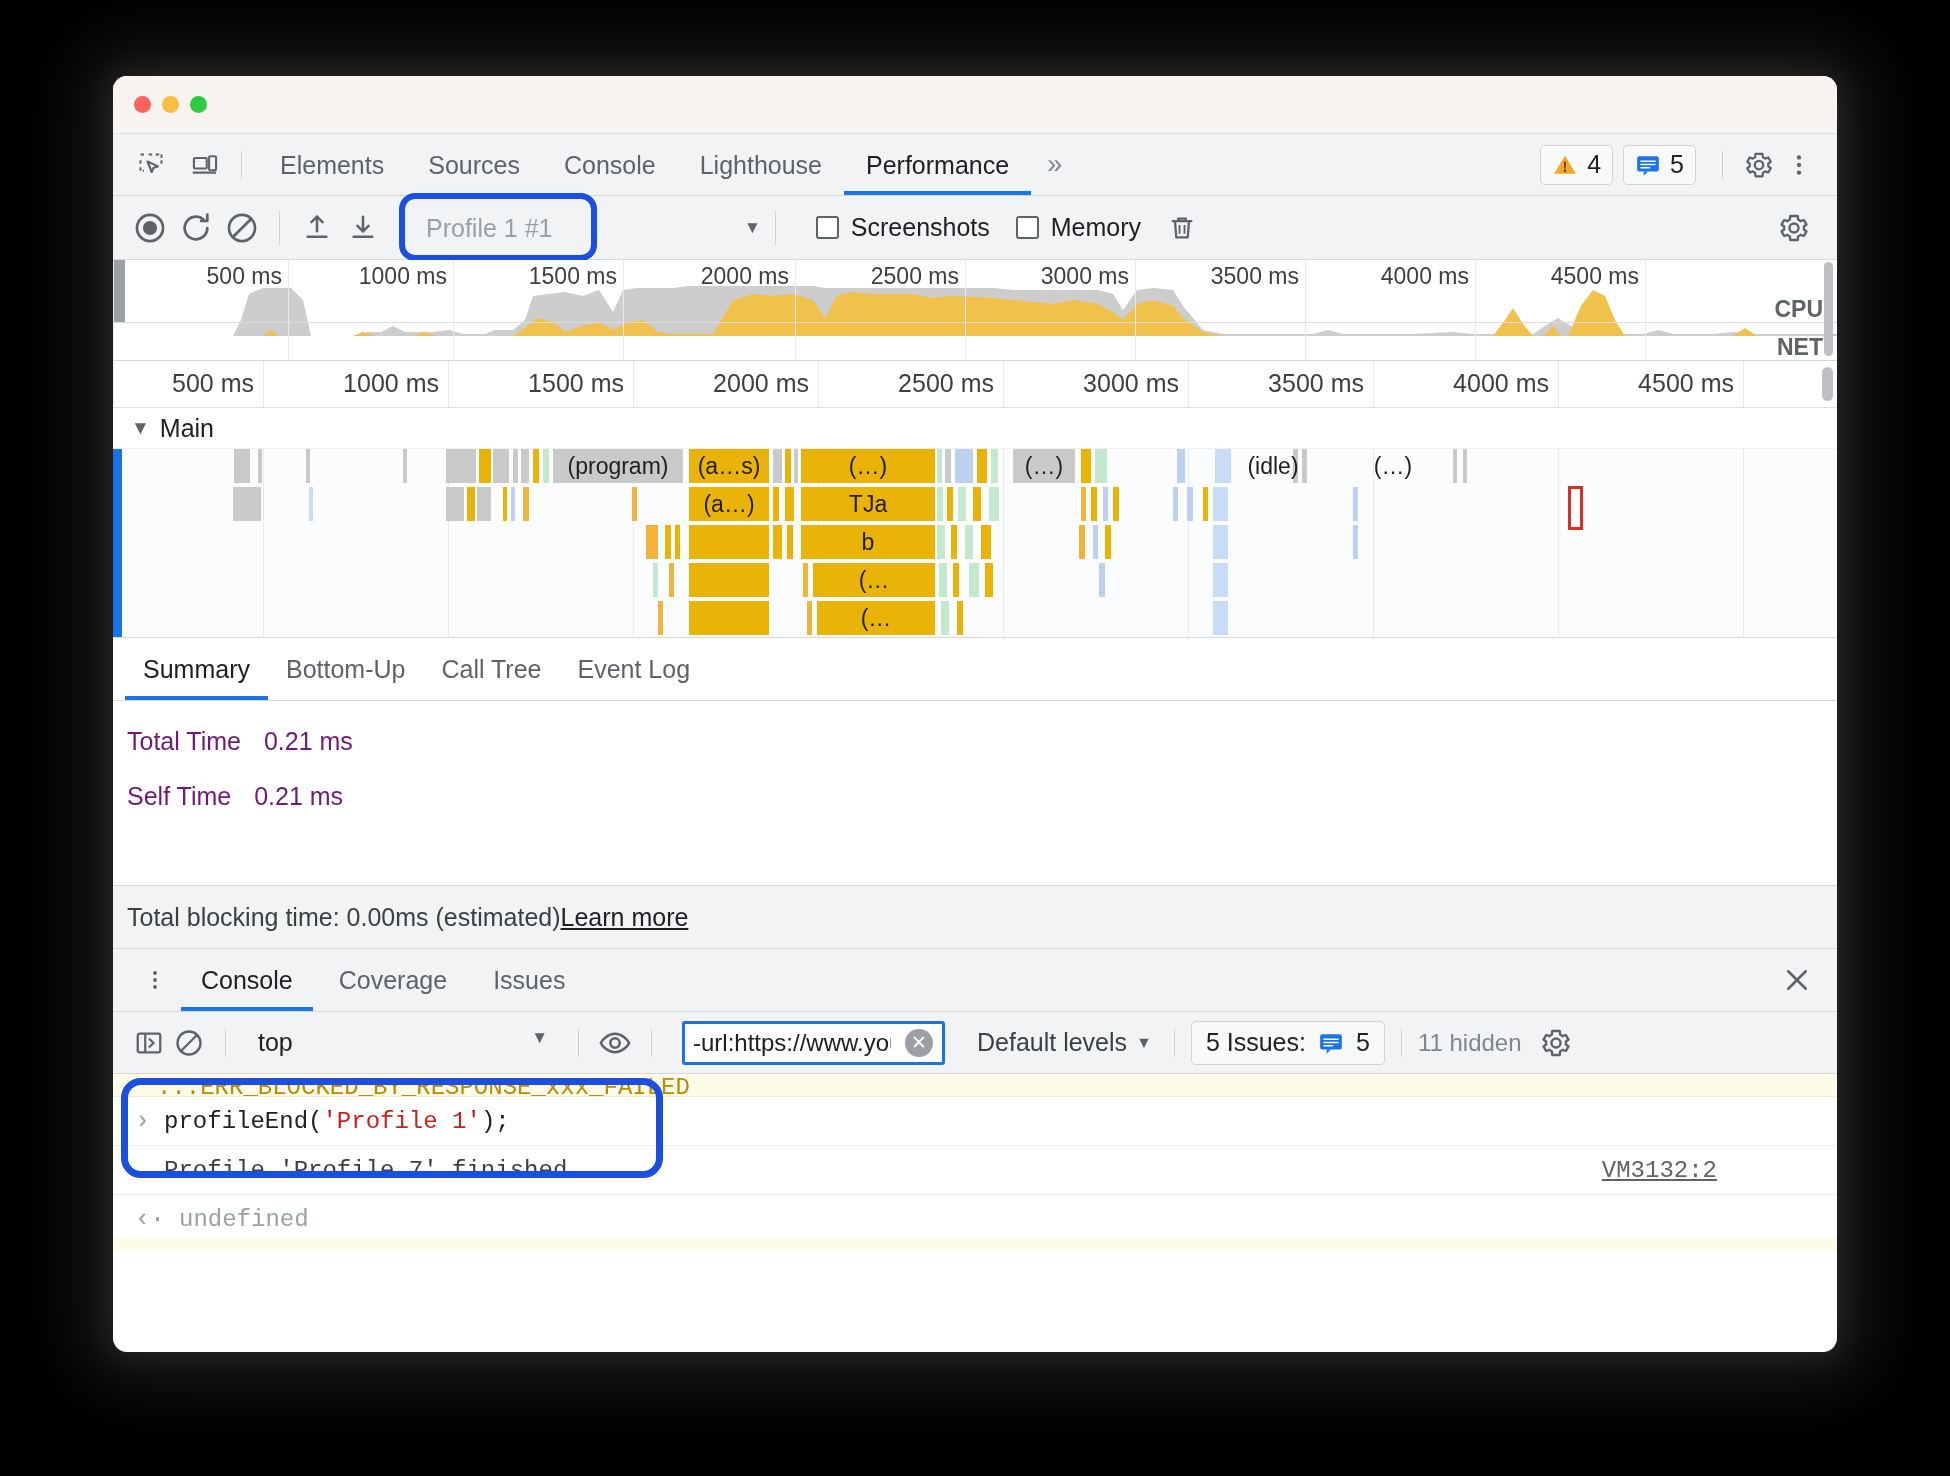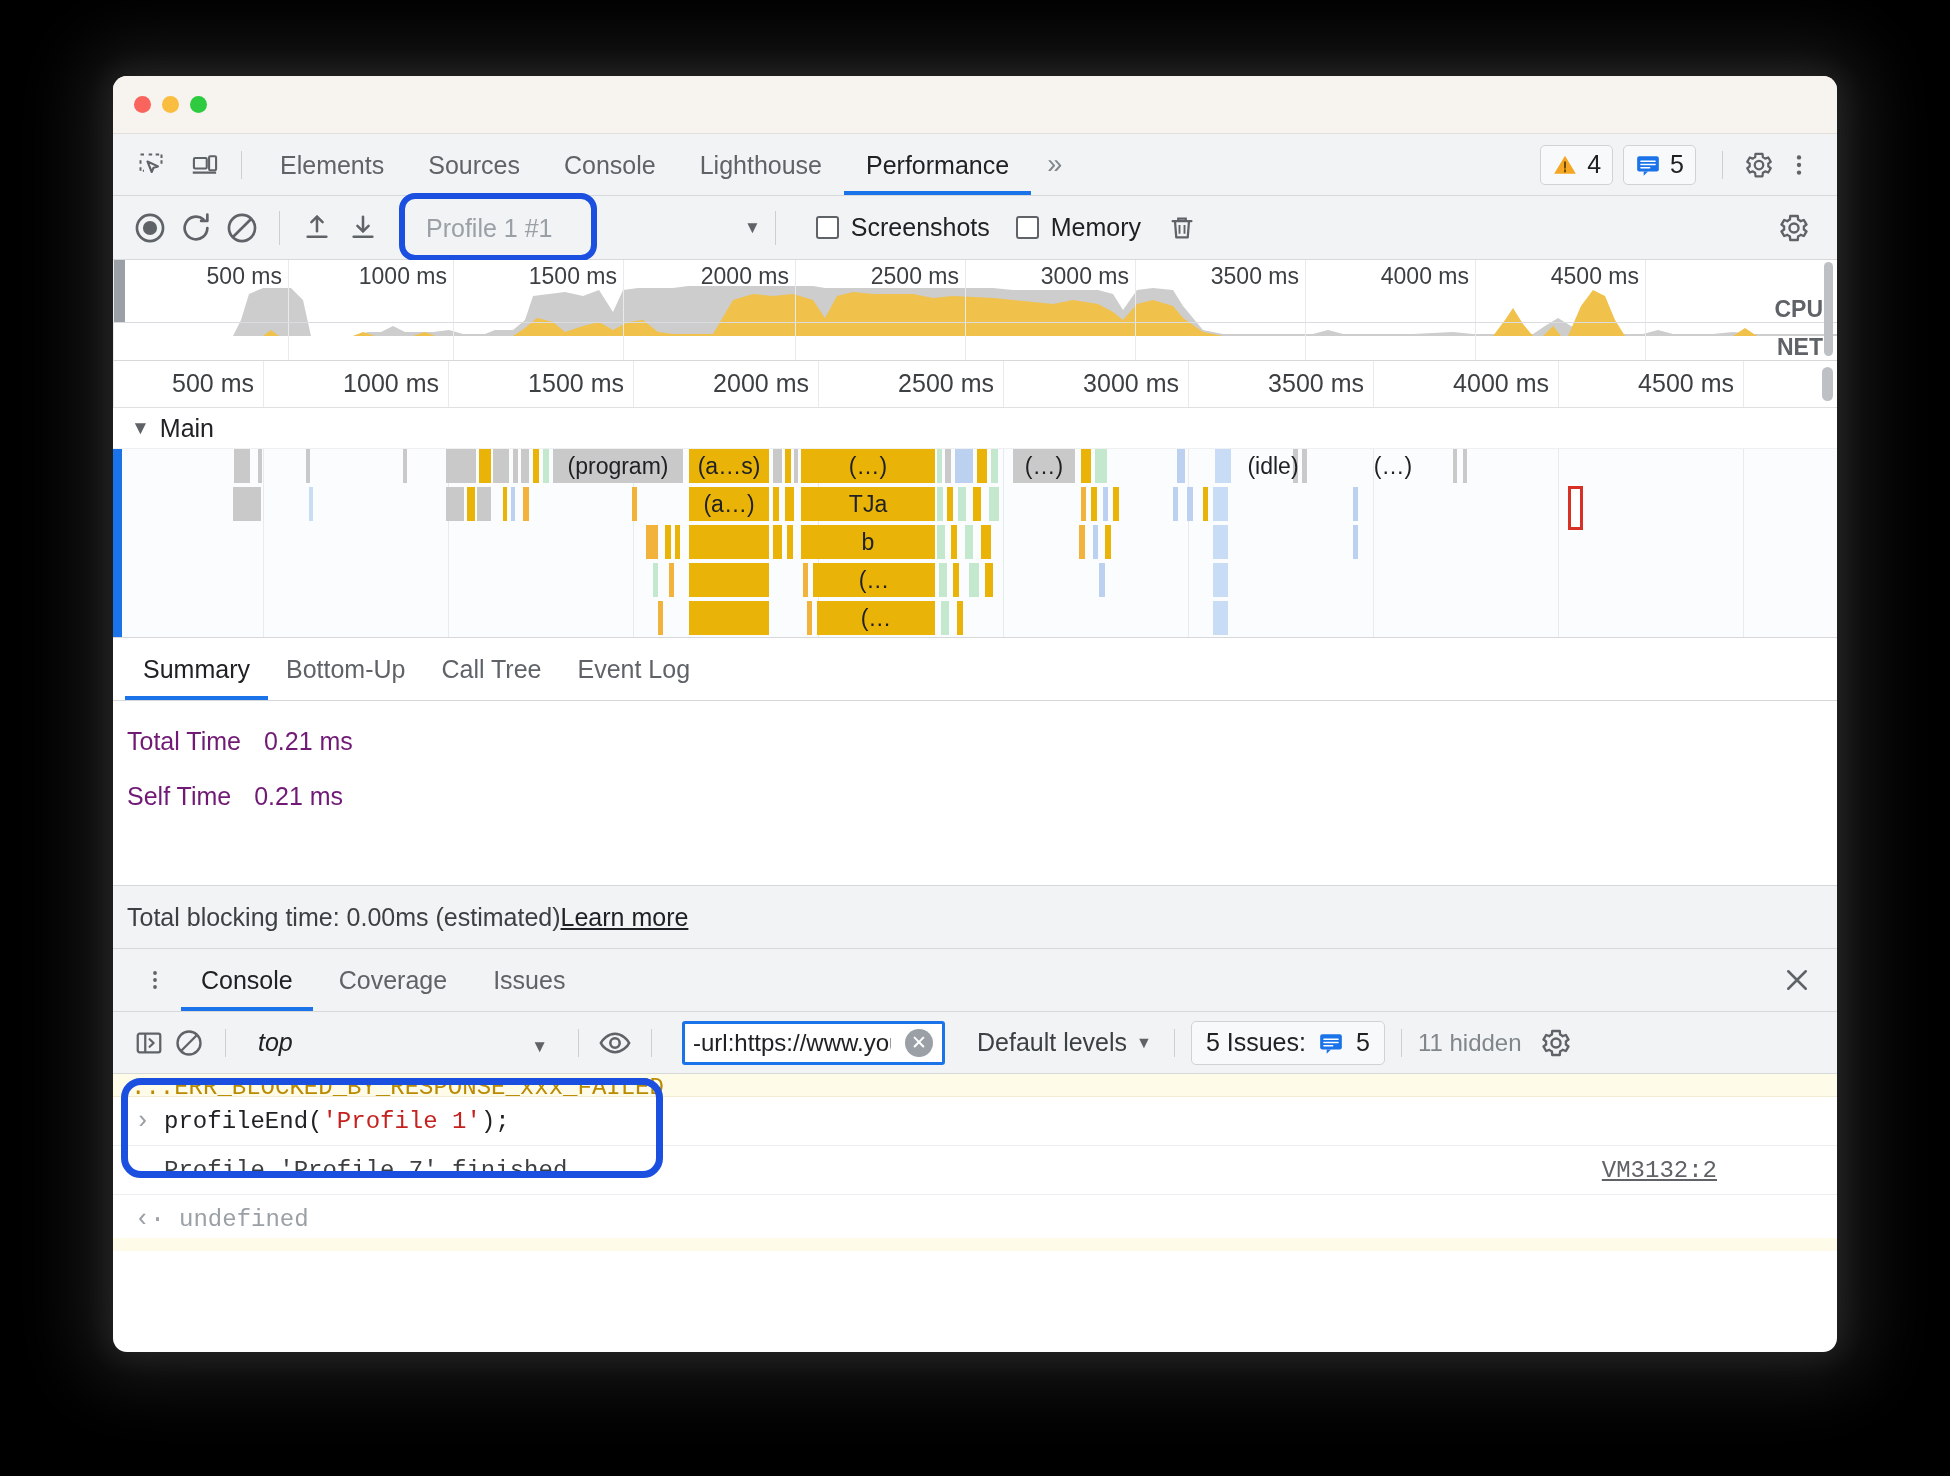--- a/index.html
+++ b/index.html
@@ -395,23 +395,22 @@
 
   #console-toolbar {
     height: 61px;
     background: #f1f3f4;
     border-bottom: 1px solid #d6d8da;
     display: flex;
     align-items: center;
     position: relative;
   }
   #ctx-select {
-    display: flex; align-items: flex-end;
+    display: flex; align-items: flex-start;
     width: 320px;
-    font-style: italic;
   }
   #ctx-label {
     font-size: 25px; color: #202124; margin-left: 16px;
   }
   #ctx-caret {
     margin-left: auto; color: #5f6368; font-size: 17px; margin-right: 14px;
   }
   #filter-input-wrap {
     position: relative;
     margin-left: 14px;
@@ -476,21 +475,21 @@
     align-items: center;
     border-bottom: 1px solid #eceff1;
     font-family: "Liberation Mono", monospace;
     font-size: 24px;
   }
   #cmsg-clipped {
     background: #fefbe9;
     color: #ba8b00;
     height: 22px;
     overflow: hidden;
-    padding-left: 18px;
+    padding-left: 44px;
     border-bottom: 1px solid #f3ecd2;
     font-family: "Liberation Mono", monospace;
     font-size: 24px;
   }
   .cprompt {
     color: #9aa0a6;
     margin-left: 22px;
     margin-right: 14px;
     font-size: 25px;
   }

